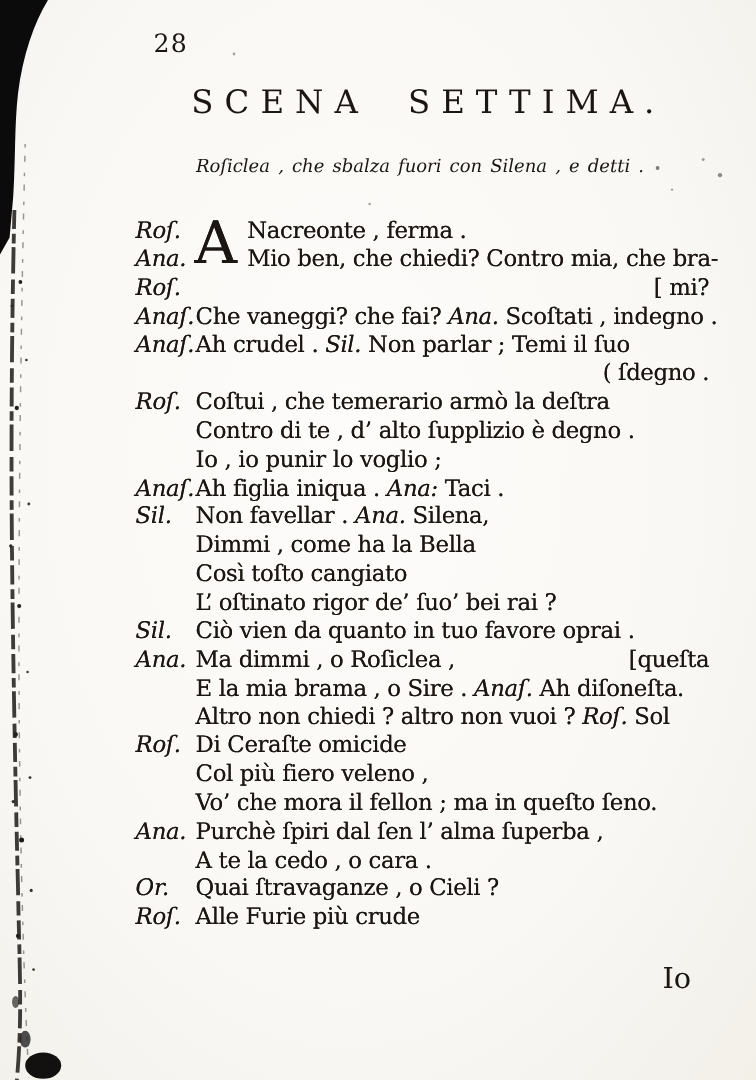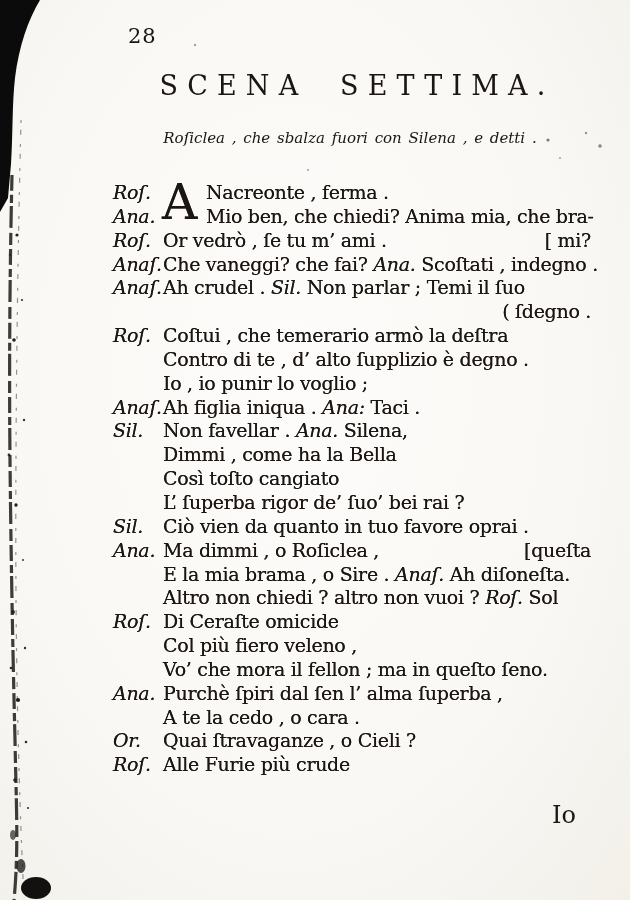--- a/index.html
+++ b/index.html
@@ -102,35 +102,35 @@
   <div class="pagenum">28</div>
 
   <div class="title">SCENA SETTIMA.</div>
 
   <div class="stage">Roſiclea , che sbalza fuori con Silena , e detti .</div>
 
   <div class="dialogue">
     <span class="dropcap">A</span>
     <div id="dialogue-lines">
         <div class="line dropcap-pad"><span class="speaker">Roſ.</span><span>Nacreonte , ferma .</span></div>
-        <div class="line dropcap-pad"><span class="speaker">Ana.</span><span>Mio ben, che chiedi? Anima mia, che bra-</span></div>
-        <div class="line"><span class="speaker">Roſ.</span><span>Or vedrò , ſe tu m’ ami .</span><span class="right-frag">[ mi?</span></div>
+        <div class="line dropcap-pad"><span class="speaker">Ana.</span><span>Mio ben, che chiedi? Contro mia, che bra-</span></div>
+        <div class="line"><span class="speaker">Roſ.</span><span class="right-frag">[ mi?</span></div>
         <div class="line"><span class="speaker">Anaſ.</span><span>Che vaneggi? che fai? </span><span class="it">Ana.</span><span> Scoſtati , indegno .</span></div>
         <div class="line"><span class="speaker">Anaſ.</span><span>Ah crudel . </span><span class="it">Sil.</span><span> Non parlar ; Temi il ſuo</span></div>
         <div class="line">
           <span class="right-frag">( ſdegno .</span>
         </div>
         <div class="line"><span class="speaker">Roſ.</span><span>Coſtui , che temerario armò la deſtra</span></div>
         <div class="line"><span>Contro di te , d’ alto ſupplizio è degno .</span></div>
         <div class="line"><span>Io , io punir lo voglio ;</span></div>
         <div class="line"><span class="speaker">Anaſ.</span><span>Ah figlia iniqua . </span><span class="it">Ana:</span><span> Taci .</span></div>
         <div class="line"><span class="speaker">Sil.</span><span>Non favellar . </span><span class="it">Ana.</span><span> Silena,</span></div>
         <div class="line"><span>Dimmi , come ha la Bella</span></div>
         <div class="line"><span>Così toſto cangiato</span></div>
-        <div class="line"><span>L’ ſuperba rigor de’ ſuo’ bei rai ?</span></div>
+        <div class="line"><span>L’ oſtinato rigor de’ ſuo’ bei rai ?</span></div>
         <div class="line"><span class="speaker">Sil.</span><span>Ciò vien da quanto in tuo favore oprai .</span></div>
         <div class="line"><span class="speaker">Ana.</span><span>Ma dimmi , o Roſiclea ,</span><span class="right-frag">[queſta</span></div>
         <div class="line"><span>E la mia brama , o Sire . </span><span class="it">Anaſ.</span><span> Ah diſoneſta.</span></div>
         <div class="line"><span>Altro non chiedi ? altro non vuoi ? </span><span class="it">Roſ.</span><span> Sol</span></div>
         <div class="line"><span class="speaker">Roſ.</span><span>Di Ceraſte omicide</span></div>
         <div class="line"><span>Col più fiero veleno ,</span></div>
         <div class="line"><span>Vo’ che mora il fellon ; ma in queſto ſeno.</span></div>
         <div class="line"><span class="speaker">Ana.</span><span>Purchè ſpiri dal ſen l’ alma ſuperba ,</span></div>
         <div class="line"><span>A te la cedo , o cara .</span></div>
         <div class="line"><span class="speaker">Or.</span><span>Quai ſtravaganze , o Cieli ?</span></div>

